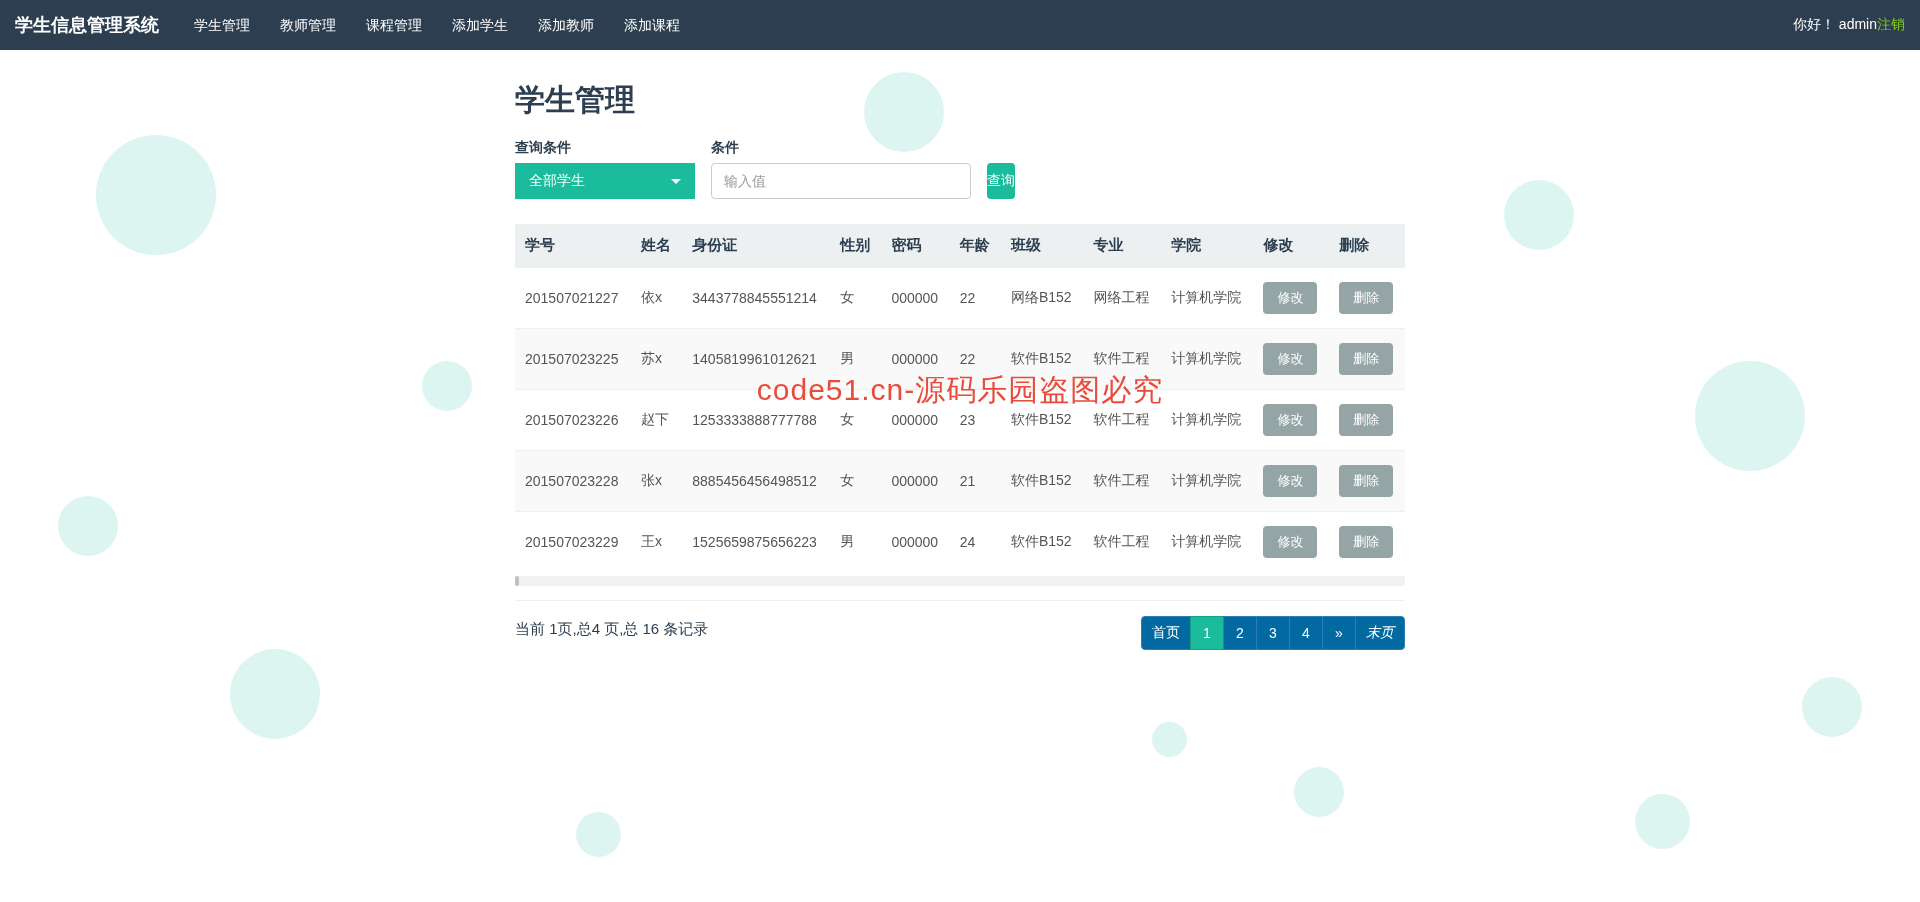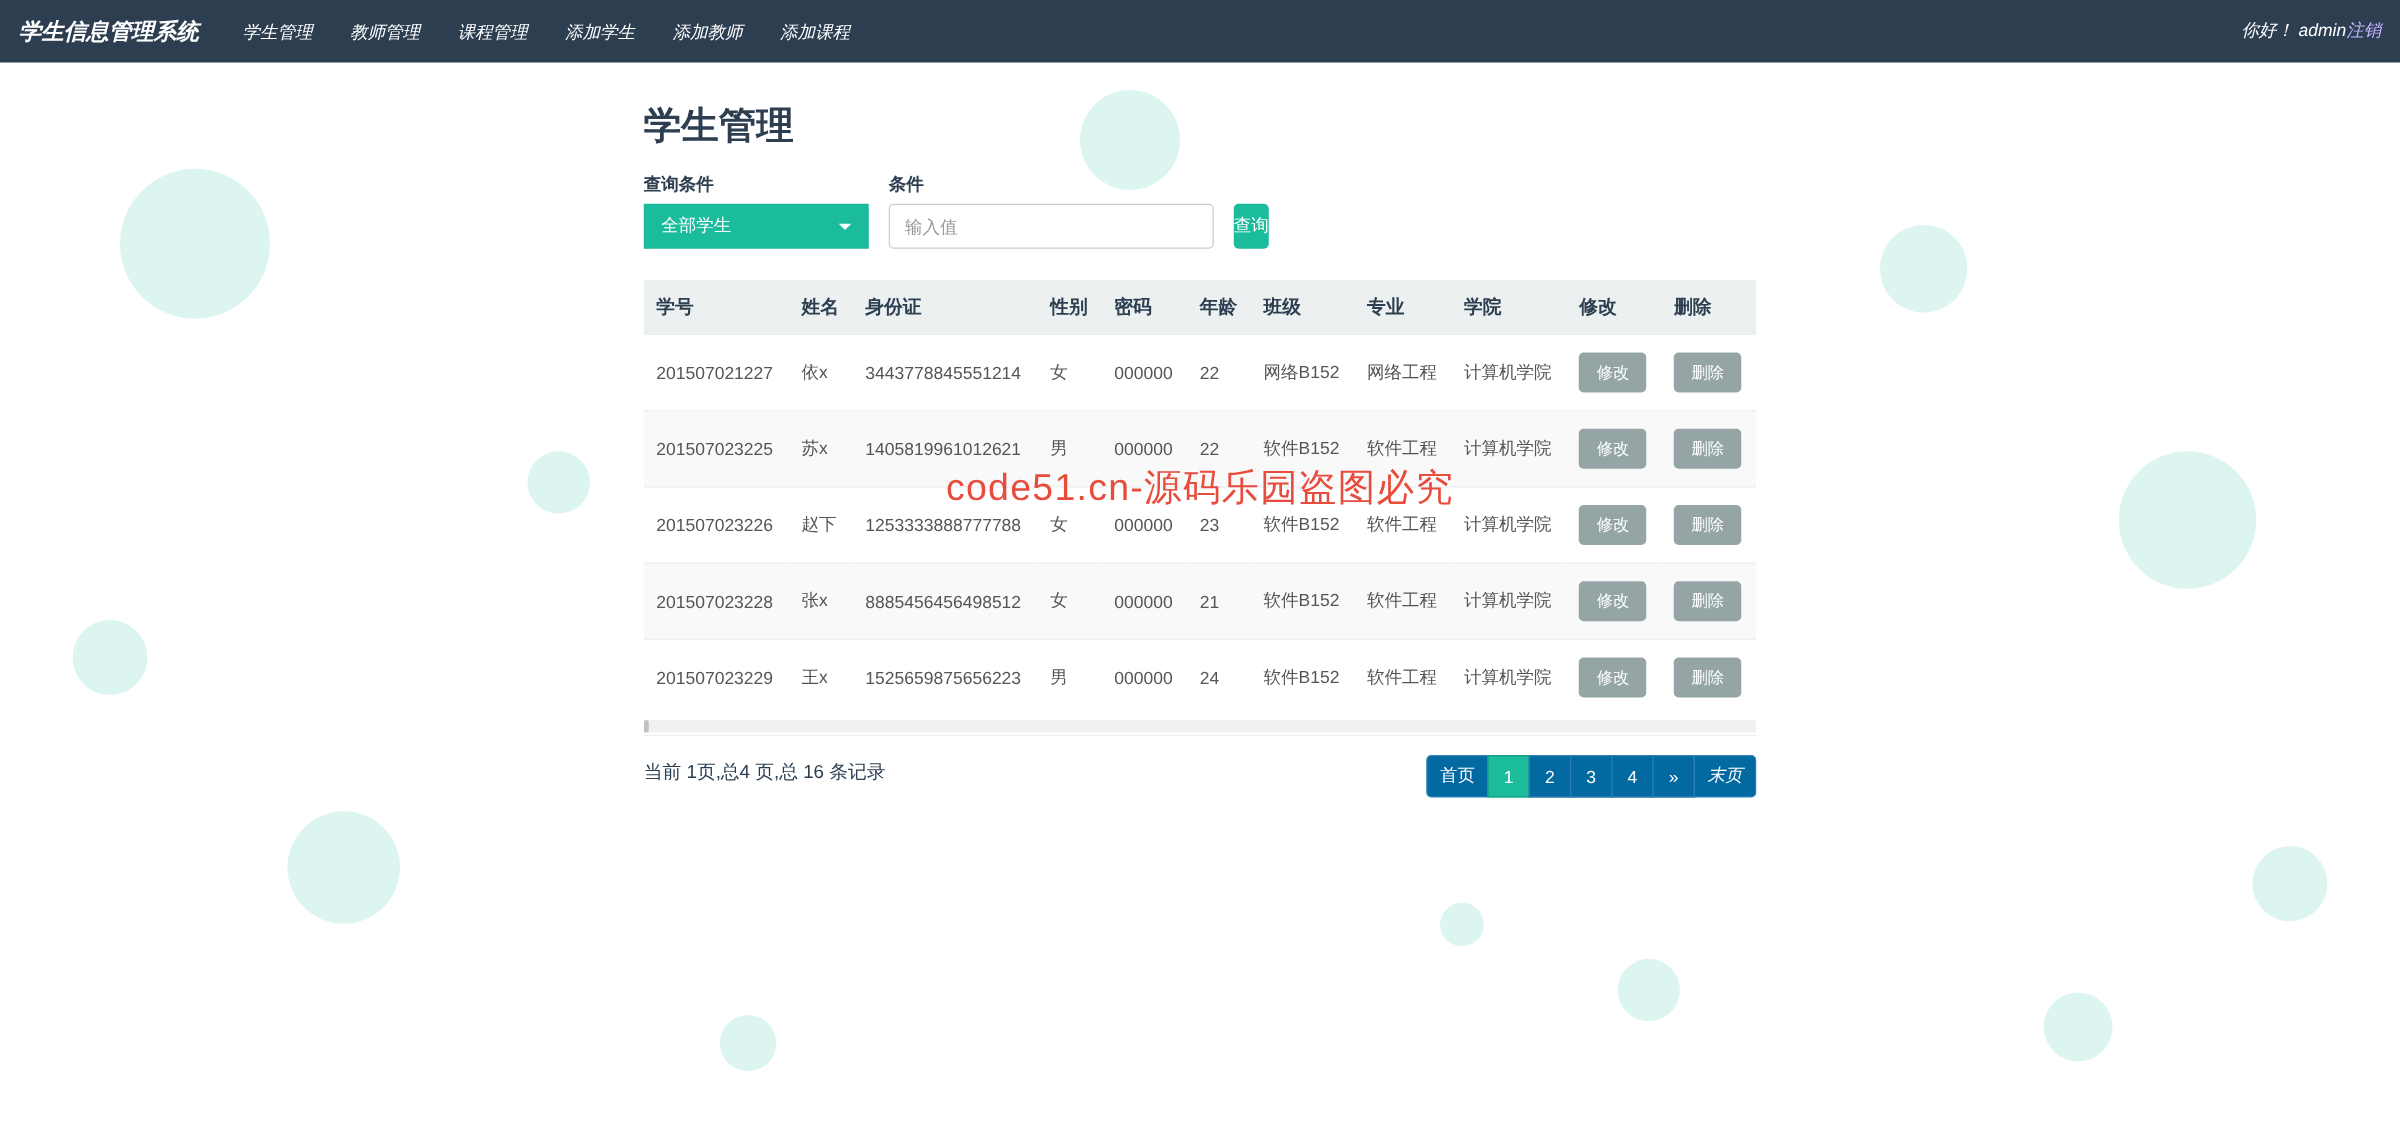--- a/index.html
+++ b/index.html
@@ -14,27 +14,26 @@
 .bg-circles { position: fixed; inset: 0; z-index: -1; pointer-events: none; }
 .bg-circles div { position: absolute; border-radius: 50%; background: rgba(26, 188, 156, 0.15); }
 
 .navbar {
   background: #2c3e50;
   height: 50px;
   display: flex;
   align-items: center;
   padding: 0 15px;
   color: #fff;
-  font-style: italic;
 }
 .navbar .brand { font-size: 18px; font-weight: bold; color: #fff; margin-right: 20px; }
 .navbar .nav { display: flex; flex: 1; }
 .navbar .nav a { color: #fff; padding: 0 15px; line-height: 50px; text-decoration: none; font-size: 14px; }
 .navbar .right { color: #fff; font-size: 14px; }
-.navbar .right a { color: #c4b5fd; text-decoration: none; }
+.navbar .right a { color: #84cc16; text-decoration: none; }
 
 .container { max-width: 920px; margin: 0 auto; padding: 30px 15px 40px; }
 .page-title { font-size: 30px; font-weight: 600; color: #2c3e50; margin-bottom: 18px; }
 
 .query-row { display: flex; gap: 16px; align-items: flex-end; margin-bottom: 25px; }
 .query-group label { display: block; font-weight: 700; color: #2c3e50; margin-bottom: 6px; font-size: 14px; }
 
 .select-btn {
   background: #1abc9c;
   color: #fff;
@@ -71,21 +70,21 @@
   background: #1abc9c;
   color: #fff;
   border: none;
   border-radius: 4px;
   height: 36px;
   padding: 0 0;
   cursor: pointer;
   font-size: 14px;
 }
 
-.table-wrap { overflow-x: auto; border-bottom: 1px solid #eee; padding-bottom: 2px; }
+.table-wrap { overflow-x: auto; border-bottom: 1px solid #eee; padding-bottom: 14px; }
 .table { width: 100%; border-collapse: collapse; }
 .table th {
   background: #ecf0f1;
   text-align: left;
   padding: 12px 10px;
   font-weight: 700;
   color: #2c3e50;
   font-size: 15px;
 }
 .table td {

